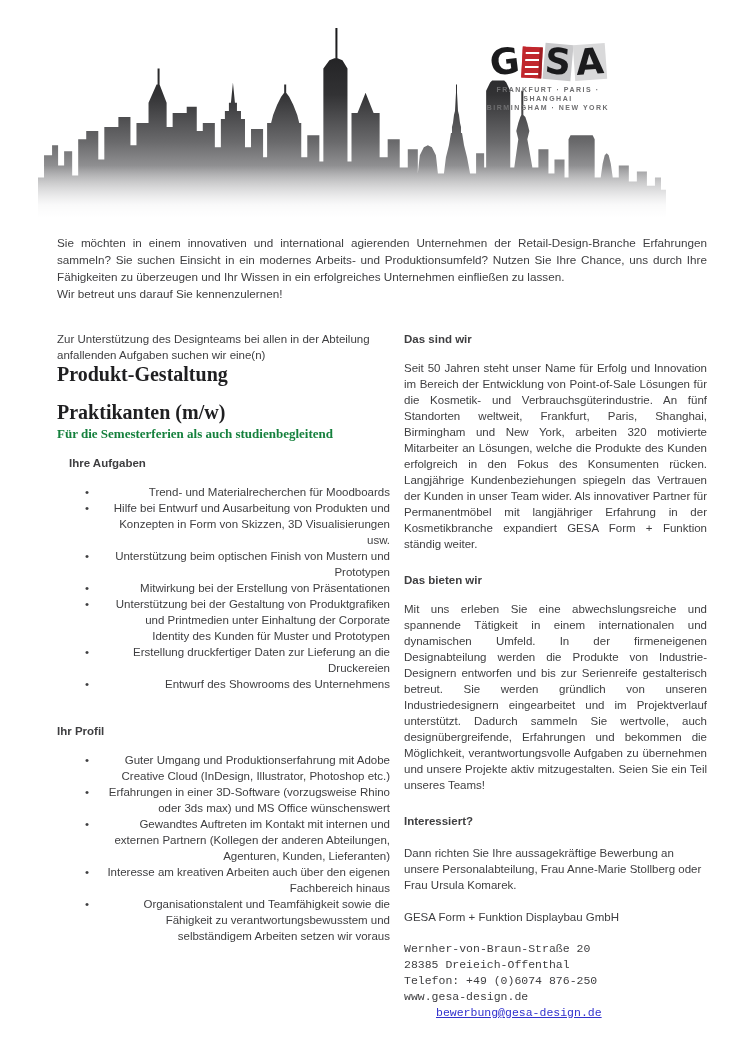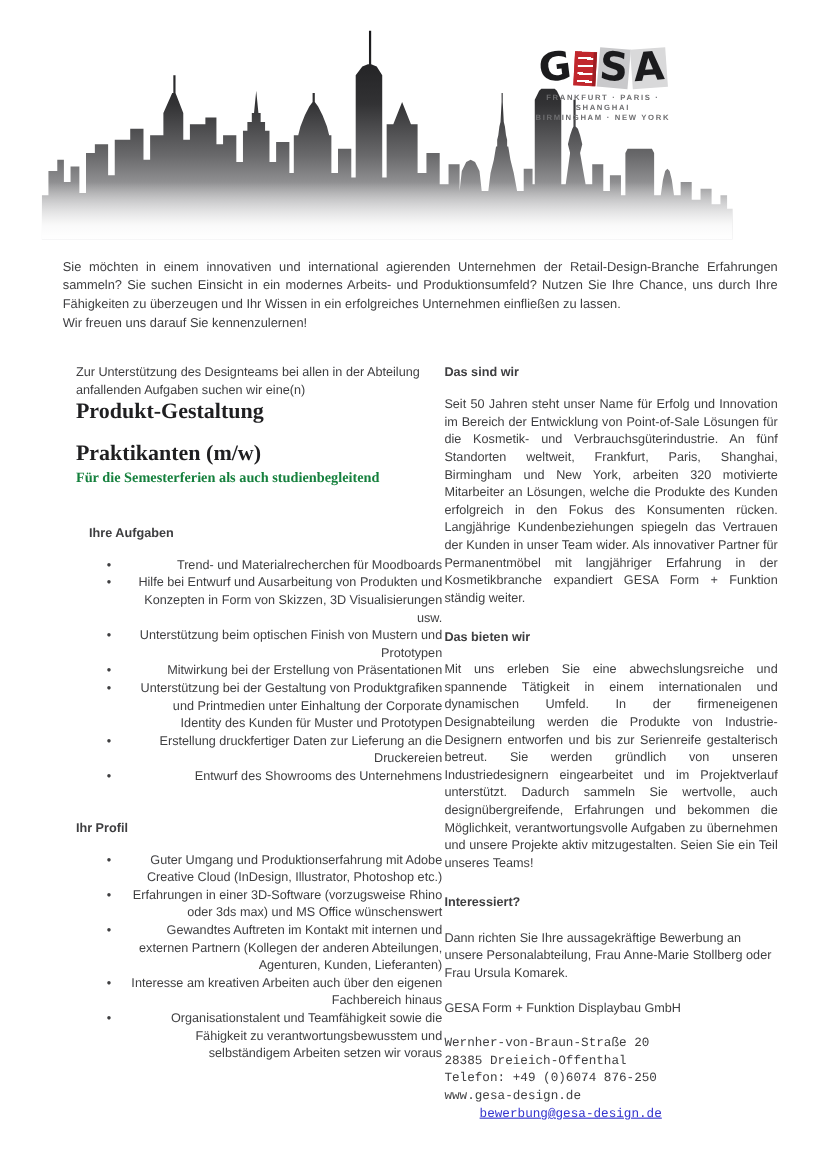--- a/index.html
+++ b/index.html
@@ -37,33 +37,33 @@
   .logo-cities {
     margin-top: 5px; font-size: 7px; font-weight: bold;
     letter-spacing: 1.5px; line-height: 9px; color: #6e6e70;
   }
 
   
   .intro { position: absolute; left: 57px; top: 234px; width: 650px; font-size: 11.7px; line-height: 17px; }
   .intro .para { text-align: justify; }
 
   
-  .col-left  { position: absolute; left: 69px;  top: 331px; width: 333px; font-size: 11.5px; line-height: 16px; }
+  .col-left  { position: absolute; left: 57px;  top: 331px; width: 333px; font-size: 11.5px; line-height: 16px; }
   .col-right { position: absolute; left: 404px; top: 331px; width: 303px; font-size: 11.5px; line-height: 16px; }
 
   .job-title {
     font-family: "Liberation Serif", serif; font-weight: bold;
     font-size: 20px; line-height: 22px; margin-top: 16px; color: #1f1f21;
   }
   .job-subtitle {
     font-family: "Liberation Serif", serif; font-weight: bold;
     font-size: 13px; line-height: 15px; margin-top: 3px; color: #15803d;
   }
   .heading { font-weight: bold; }
-  .mt-sect { margin-top: 36px; padding-left: 12px; }
+  .mt-sect { margin-top: 14px; padding-left: 12px; }
   .mt-sect-lg { margin-top: 31px; }
 
   ul.bullets { margin: 13px 0 0 0; padding: 0 0 0 48px; list-style: none; text-align: right; }
   ul.bullets li { position: relative; }
   ul.bullets li::before { content: "\2022"; position: absolute; left: -20px; }
 
   .col-right .just { text-align: justify; margin: 13px 0 0 0; }
   .col-right .plain { margin: 16px 0 0 0; }
   .col-right .heading { margin: 20px 0 0 0; }
   .col-right .heading.first { margin-top: 0; }
@@ -102,21 +102,21 @@
       <span class="lg lg-a">A</span>
     </div>
     <div class="logo-cities">
       <div>FRANKFURT · PARIS · SHANGHAI</div>
       <div>BIRMINGHAM · NEW YORK</div>
     </div>
   </div>
 
   <div class="intro">
     <div class="para">Sie möchten in einem innovativen und international agierenden Unternehmen der Retail-Design-Branche Erfahrungen sammeln? Sie suchen Einsicht in ein modernes Arbeits- und Produktionsumfeld? Nutzen Sie Ihre Chance, uns durch Ihre Fähigkeiten zu überzeugen und Ihr Wissen in ein erfolgreiches Unternehmen einfließen zu lassen.</div>
-    <div>Wir freuen uns darauf Sie kennenzulernen!</div>
+    <div>Wir betreut uns darauf Sie kennenzulernen!</div>
   </div>
 
   <div class="col-left">
     <div>Zur Unterstützung des Designteams bei allen in der Abteilung anfallenden Aufgaben suchen wir eine(n)</div>
     <div class="job-title" style="margin-top:0;">Produkt-Gestaltung</div>
     <div class="job-title">Praktikanten (m/w)</div>
     <div class="job-subtitle">Für die Semesterferien als auch studienbegleitend</div>
 
     <div class="heading mt-sect">Ihre Aufgaben</div>
     <ul class="bullets">

